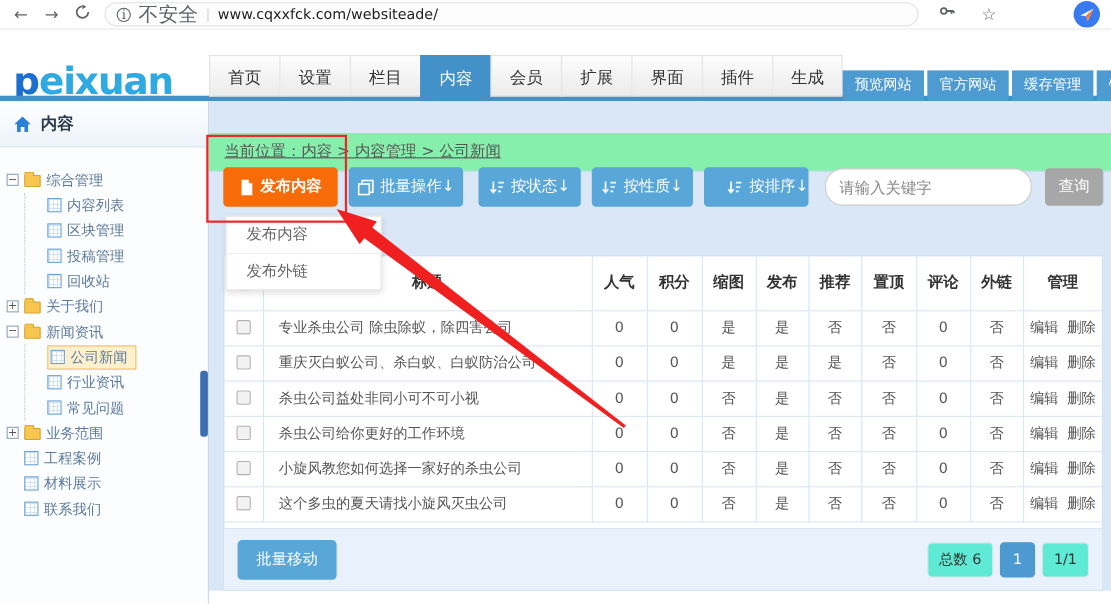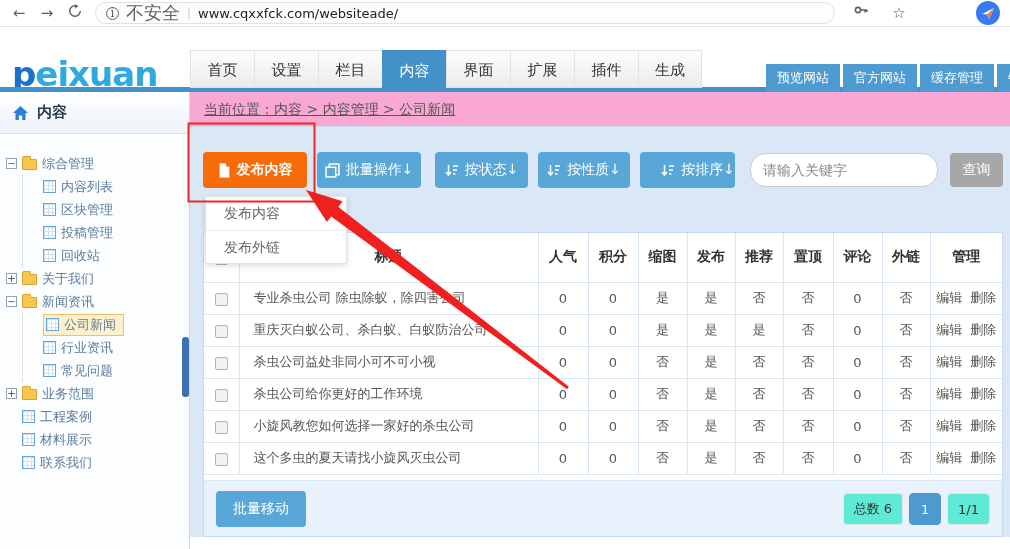--- a/index.html
+++ b/index.html
@@ -43,21 +43,21 @@
   .i-folder { width:15px; height:11px; background:#f7c64f; border:1px solid #d9a32e; border-radius:1px; position:relative; flex:0 0 15px; margin-top:2px; }
   .i-folder::before { content:""; position:absolute; top:-4px; left:-1px; width:7px; height:3px; background:#f7c64f; border:1px solid #d9a32e; border-bottom:none; border-radius:2px 2px 0 0; }
   .i-table { width:13px; height:13px; border:1px solid #6aa3d8; background:#fff; flex:0 0 13px;
              background-image:repeating-linear-gradient(to bottom,#cfe3f5 0 1px,transparent 1px 4px),
                               repeating-linear-gradient(to right,#cfe3f5 0 1px,transparent 1px 4px); }
   .sel-wrap { background:#fdf0cd; border:1px solid #eec16b; display:flex; align-items:center; gap:5px; padding:1px 7px 1px 2px; }
   .side-thumb { position:absolute; right:0; top:245px; width:7px; height:60px; background:#3e70b0; border-radius:3px; cursor:grab; }
 
   
   .main { position:absolute; left:190px; top:92px; width:820px; height:445px; background:#d9e7f6; }
-  .crumb-bar { height:35px; background:#f9a8d4; border-bottom:1px solid #c9dbee; line-height:35px; padding-left:14px; font-size:14px; color:#555; text-decoration:underline; }
+  .crumb-bar { height:35px; background:#86efac; border-bottom:1px solid #c9dbee; line-height:35px; padding-left:14px; font-size:14px; color:#555; text-decoration:underline;margin-top:29px; }
   .crumb-bar a { color:#555; cursor:pointer; }
 
   .btn { position:absolute; top:60px; height:36px; border-radius:4px; color:#fff; font-size:14px; display:flex; align-items:center; justify-content:center; gap:6px; cursor:pointer; }
   .btn-blue { background:#59a7d8; }
   .btn-orange { background:#f76b09; font-weight:bold; }
   .search-box { position:absolute; left:560px; top:61px; width:188px; height:34px; border:1px solid #ccc; border-radius:16px; background:#fff; font-size:14px; padding:0 12px; color:#333; outline:none; }
   .search-box::placeholder { color:#8a8a8a; }
   .btn-query { position:absolute; left:760px; top:61px; width:53px; height:34px; background:#a7a7a7; color:#fff; font-size:14px; border:none; border-radius:4px; cursor:pointer; }
 
   .pub-menu { position:absolute; left:15px; top:104px; width:142px; background:#fff; border:1px solid #e2e2e2; box-shadow:0 2px 6px rgba(0,0,0,.13); z-index:10; }
@@ -124,22 +124,23 @@
       <span class="logo-text">peixuan</span>
       <span class="logo-sub">网站内容管理系统</span>
     </div>
   </div>
   <div class="accent-strip"></div>
   <div class="tabs">
       <div class="tab">首页</div>
       <div class="tab">设置</div>
       <div class="tab">栏目</div>
       <div class="tab active">内容</div>
+      <div class="tab">会员</div>
+      <div class="tab">扩展</div>
       <div class="tab">界面</div>
-      <div class="tab">扩展</div>
       <div class="tab">插件</div>
       <div class="tab">生成</div>
     </div>
   <div class="qlinks">
       <div class="qlink">预览网站</div>
       <div class="qlink">官方网站</div>
       <div class="qlink">缓存管理</div>
       <div class="qlink">错误日志</div>
     </div>
 

